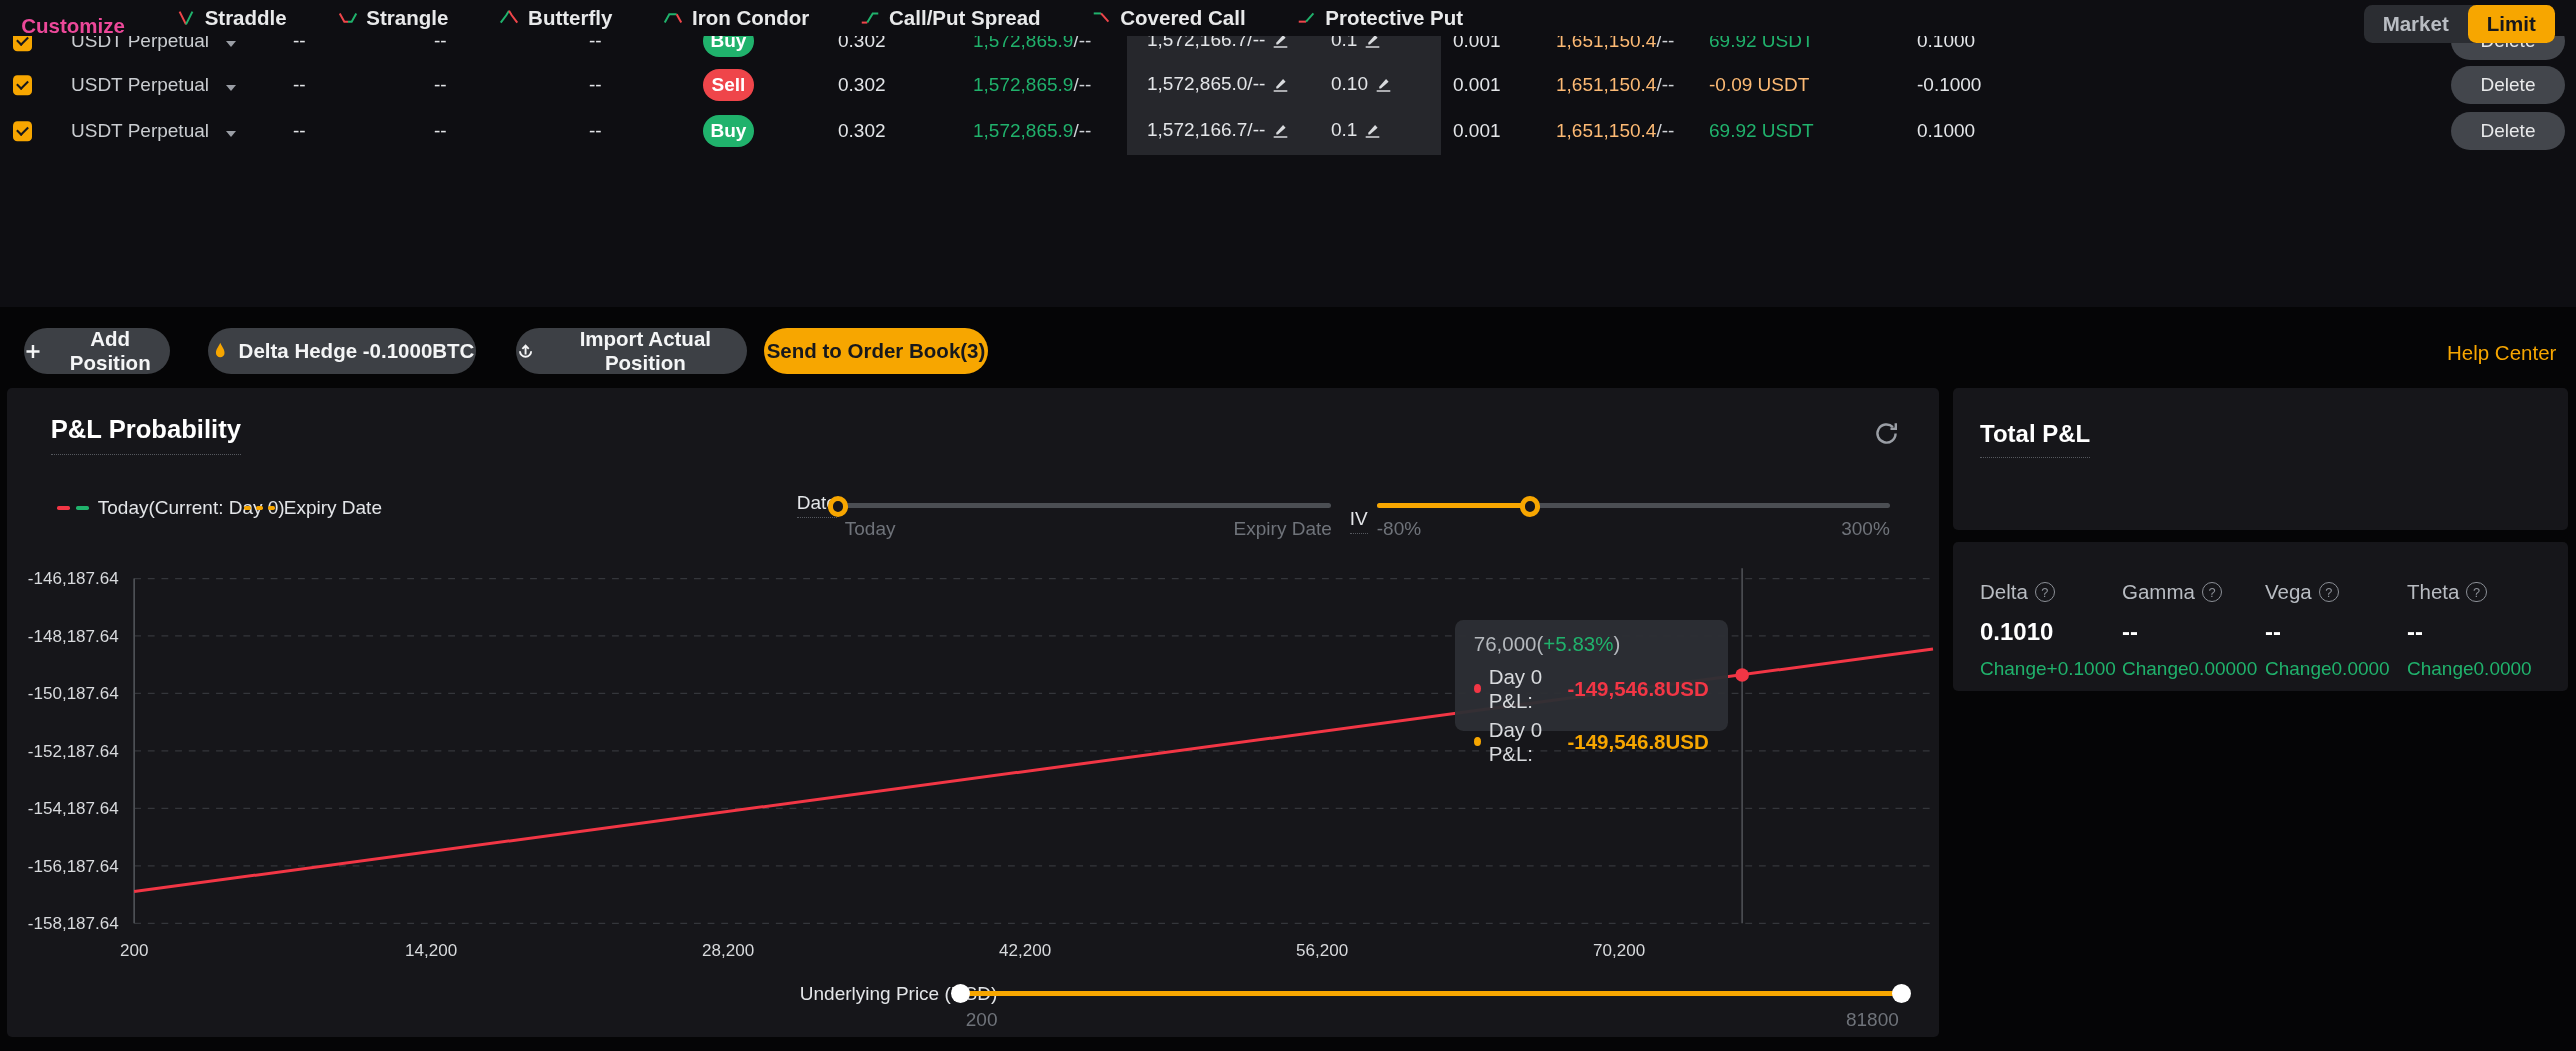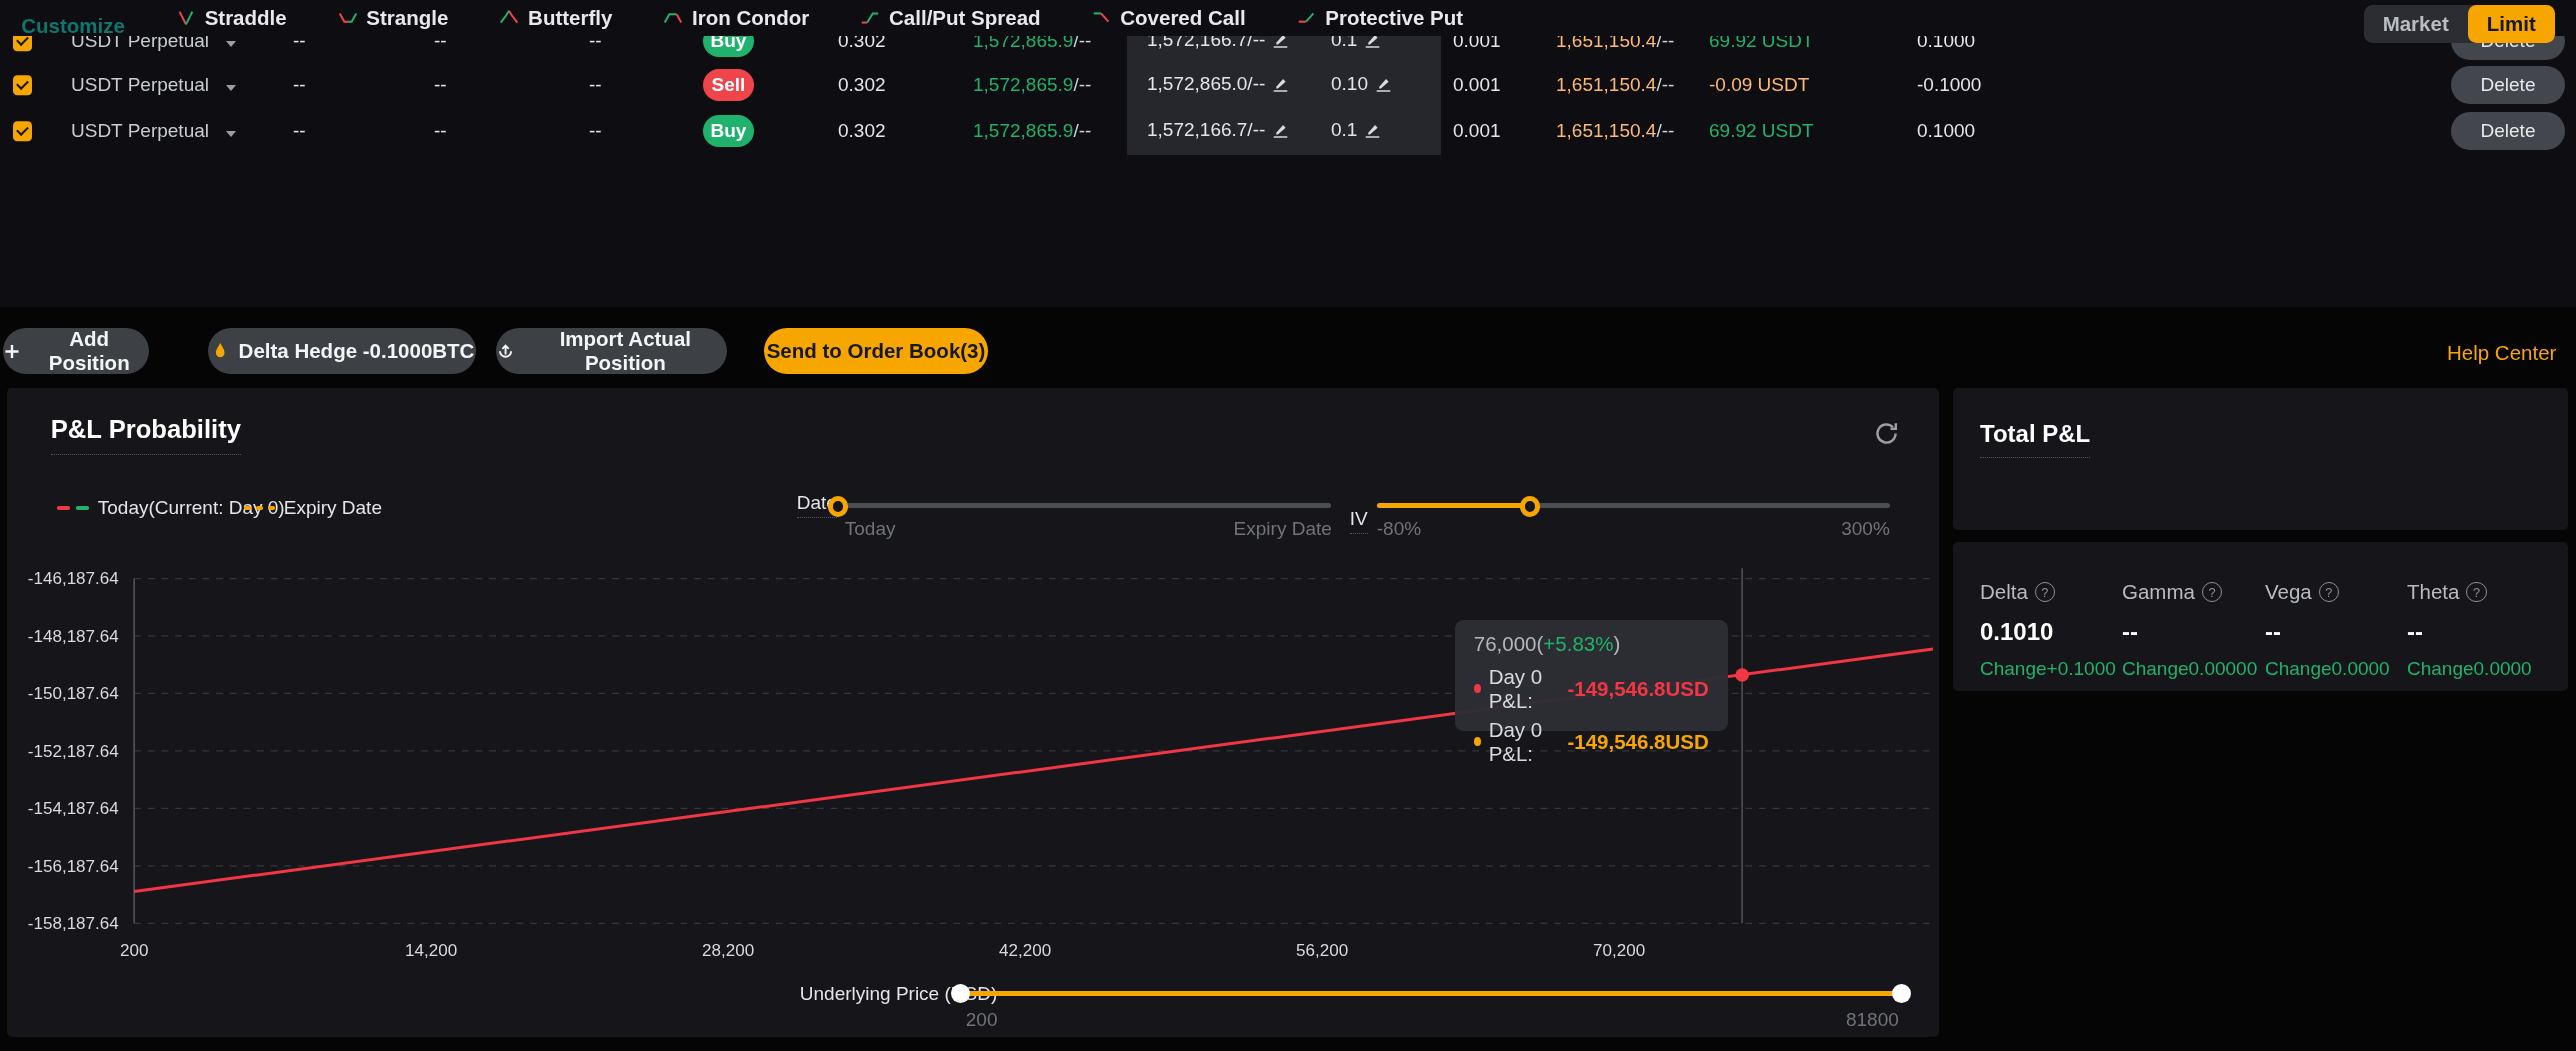--- a/index.html
+++ b/index.html
@@ -4,21 +4,21 @@
 <style>
   * { margin:0; padding:0; box-sizing:border-box; }
   html,body { width:2576px; height:1052px; background:#050506; overflow:hidden;
     font-family:"Liberation Sans", sans-serif; color:#e8e9ea; }
 
   
   #top-section { position:absolute; left:0; top:0; width:2576px; height:307px; background:#0e0e12; }
   #navbar { position:absolute; left:0; top:0; width:2576px; height:36px; background:#0e0e12; z-index:10; }
   .nav-items { position:absolute; left:21.3px; top:0; height:36px; display:flex; align-items:center; gap:50px; }
   .nav-item { display:flex; align-items:center; gap:7.7px; font-size:20.5px; font-weight:700; color:#e8e9ea; cursor:pointer; white-space:nowrap; }
-  .nav-item.active { color:#0f766e;margin-top:16px; }
+  .nav-item.active { color:#ec4899;margin-top:16px; }
   .nav-item svg { width:22px; height:22px; }
   .ordertype { position:absolute; right:21.3px; top:5.1px; height:38px; background:#2b2d32; border-radius:8.5px; display:flex; align-items:center; z-index:11; }
   .ot-btn { height:38px; padding:0 19px; display:flex; align-items:center; font-size:20.5px; font-weight:700; color:#b9bdc3; border-radius:8.5px; cursor:pointer; }
   .ot-btn.sel { background:#f7a600; color:#17181c; }
 
   
   #postable { position:absolute; left:0; top:0; width:2576px; height:307px; }
   .hl-block { position:absolute; left:1127px; top:36px; width:314px; height:119px; background:#26272c; }
   .prow { position:absolute; left:0; width:2576px; height:46px; }
   .cell { position:absolute; top:50%; transform:translateY(-50%); font-size:19px; color:#e3e5e8; white-space:nowrap; }
@@ -242,33 +242,33 @@
         <span>Protective Put</span>
         </div>
     </div>
     <div class="ordertype">
       <div class="ot-btn">Market</div>
       <div class="ot-btn sel">Limit</div>
     </div>
   </div>
 </div>
 
-<button class="act-btn" style="left:3px; width:146px;">
+<button class="act-btn" style="left:24px; width:146px;">
   <svg width="19" height="19" viewBox="0 0 22 22">
       <path d="M11 3v16M3 11h16" stroke="#f4f5f6" stroke-width="3"></path>
     </svg>
   <span>Add Position</span>
 </button>
 <button class="act-btn" style="left:208px; width:268px;">
   <svg width="20.5" height="20.5" viewBox="0 0 24 24">
       <path d="M12 2 C10 7 7 9 7 14 a5 5 0 0 0 10 0 C17 9 14 7 12 2 z" fill="#f7a600"></path>
     </svg>
   <span>Delta Hedge -0.1000BTC</span>
 </button>
-<button class="act-btn" style="left:496px; width:231px;text-align:center;">
+<button class="act-btn" style="left:516px; width:231px;text-align:center;">
   <svg width="20.5" height="20.5" viewBox="0 0 24 24" fill="none">
       <path d="M12 16 V5 M8 9 l4 -4 4 4" stroke="#f4f5f6" stroke-width="2.4"></path>
       <path d="M5 12 a7 7 0 0 0 14 0" stroke="#f4f5f6" stroke-width="2.4"></path>
     </svg>
   <span>Import Actual Position</span>
 </button>
 <button class="act-btn primary" style="left:764px; width:224px;">
   <span>Send to Order Book(3)</span>
 </button>
 <div id="help-center">Help Center</div>

